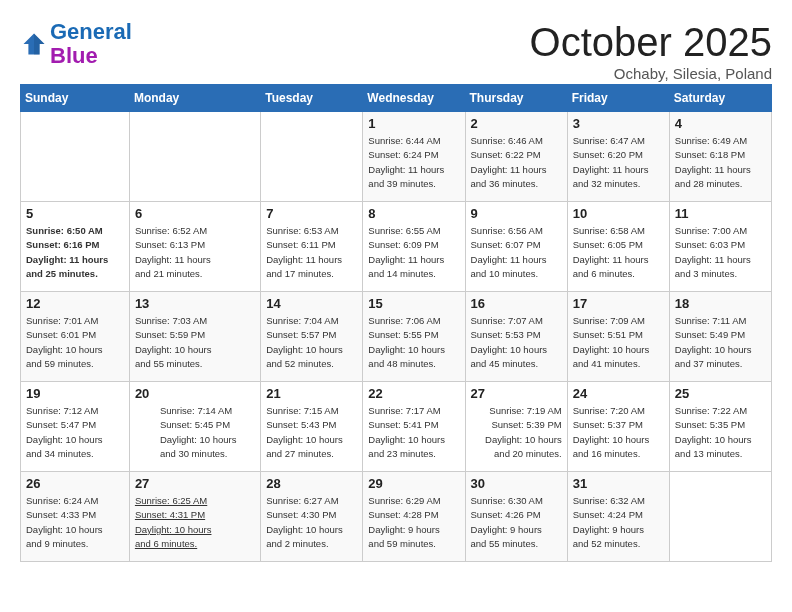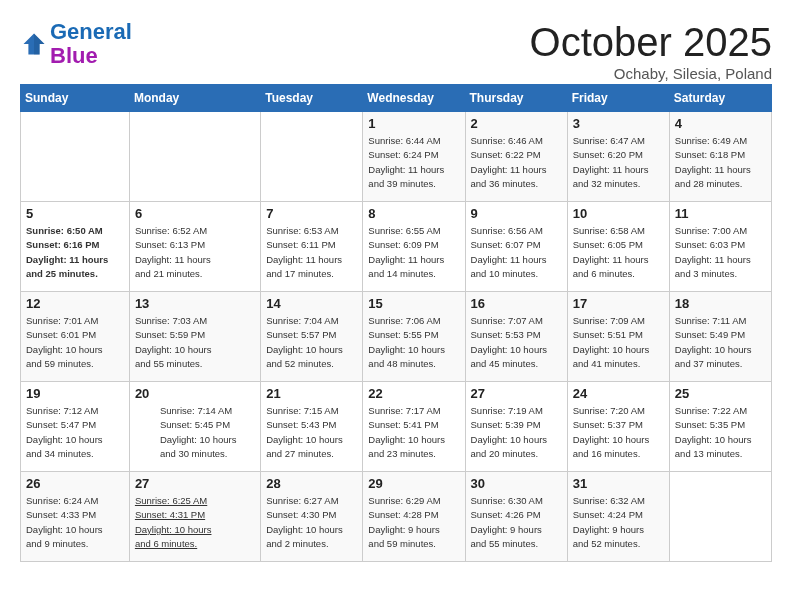--- a/index.html
+++ b/index.html
@@ -281,21 +281,21 @@
         </td>
         <td>
           <span class="day-num">22</span>
           <div class="day-info" style="white-space: pre-line;">Sunrise: 7:17 AM
 Sunset: 5:41 PM
 Daylight: 10 hours
 and 23 minutes.</div>
         </td>
         <td>
           <span class="day-num">27</span>
-          <div class="day-info" style="white-space: pre-line;">Sunrise: 7:19 AM
+          <div class="day-info" style="white-space: pre-line; text-align: right;">Sunrise: 7:19 AM
 Sunset: 5:39 PM
 Daylight: 10 hours
 and 20 minutes.</div>
         </td>
         <td>
           <span class="day-num">24</span>
           <div class="day-info" style="white-space: pre-line;">Sunrise: 7:20 AM
 Sunset: 5:37 PM
 Daylight: 10 hours
 and 16 minutes.</div>

